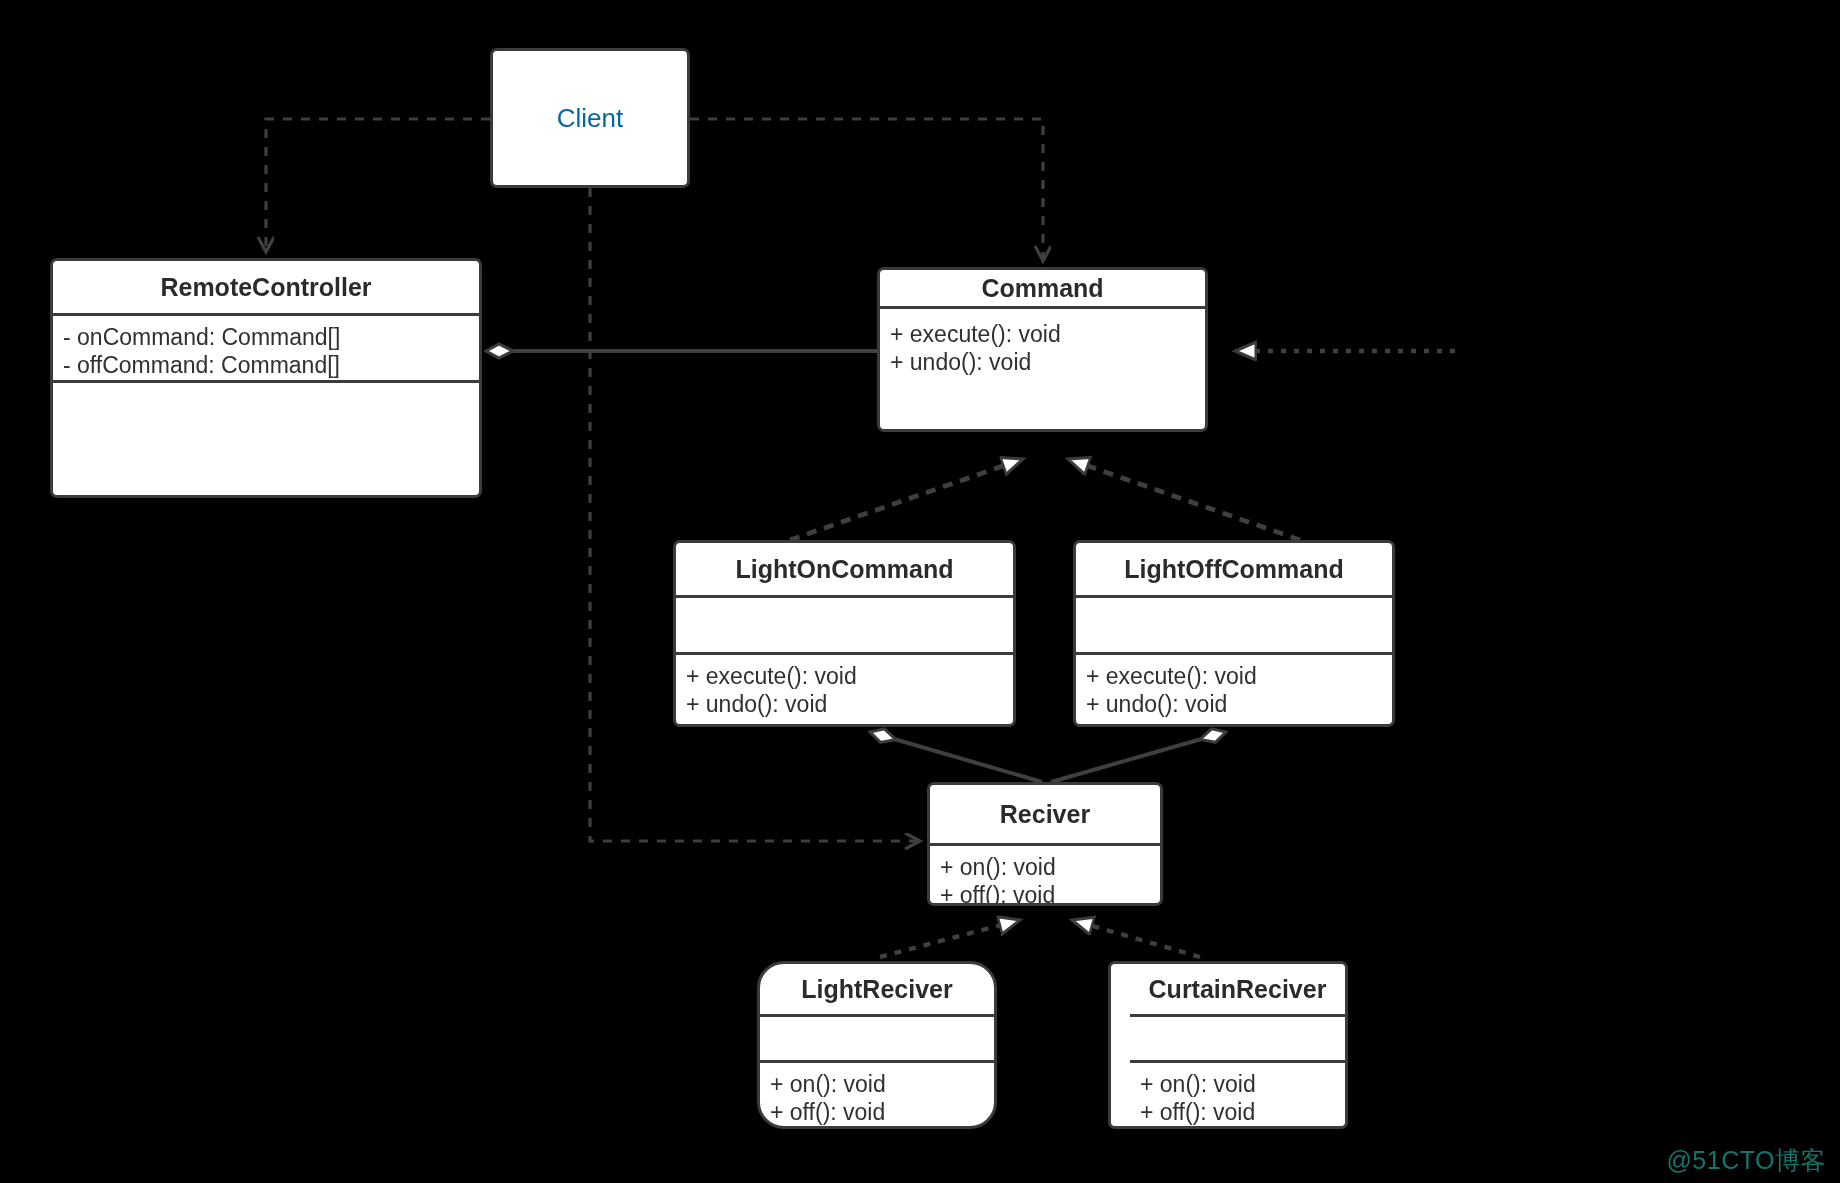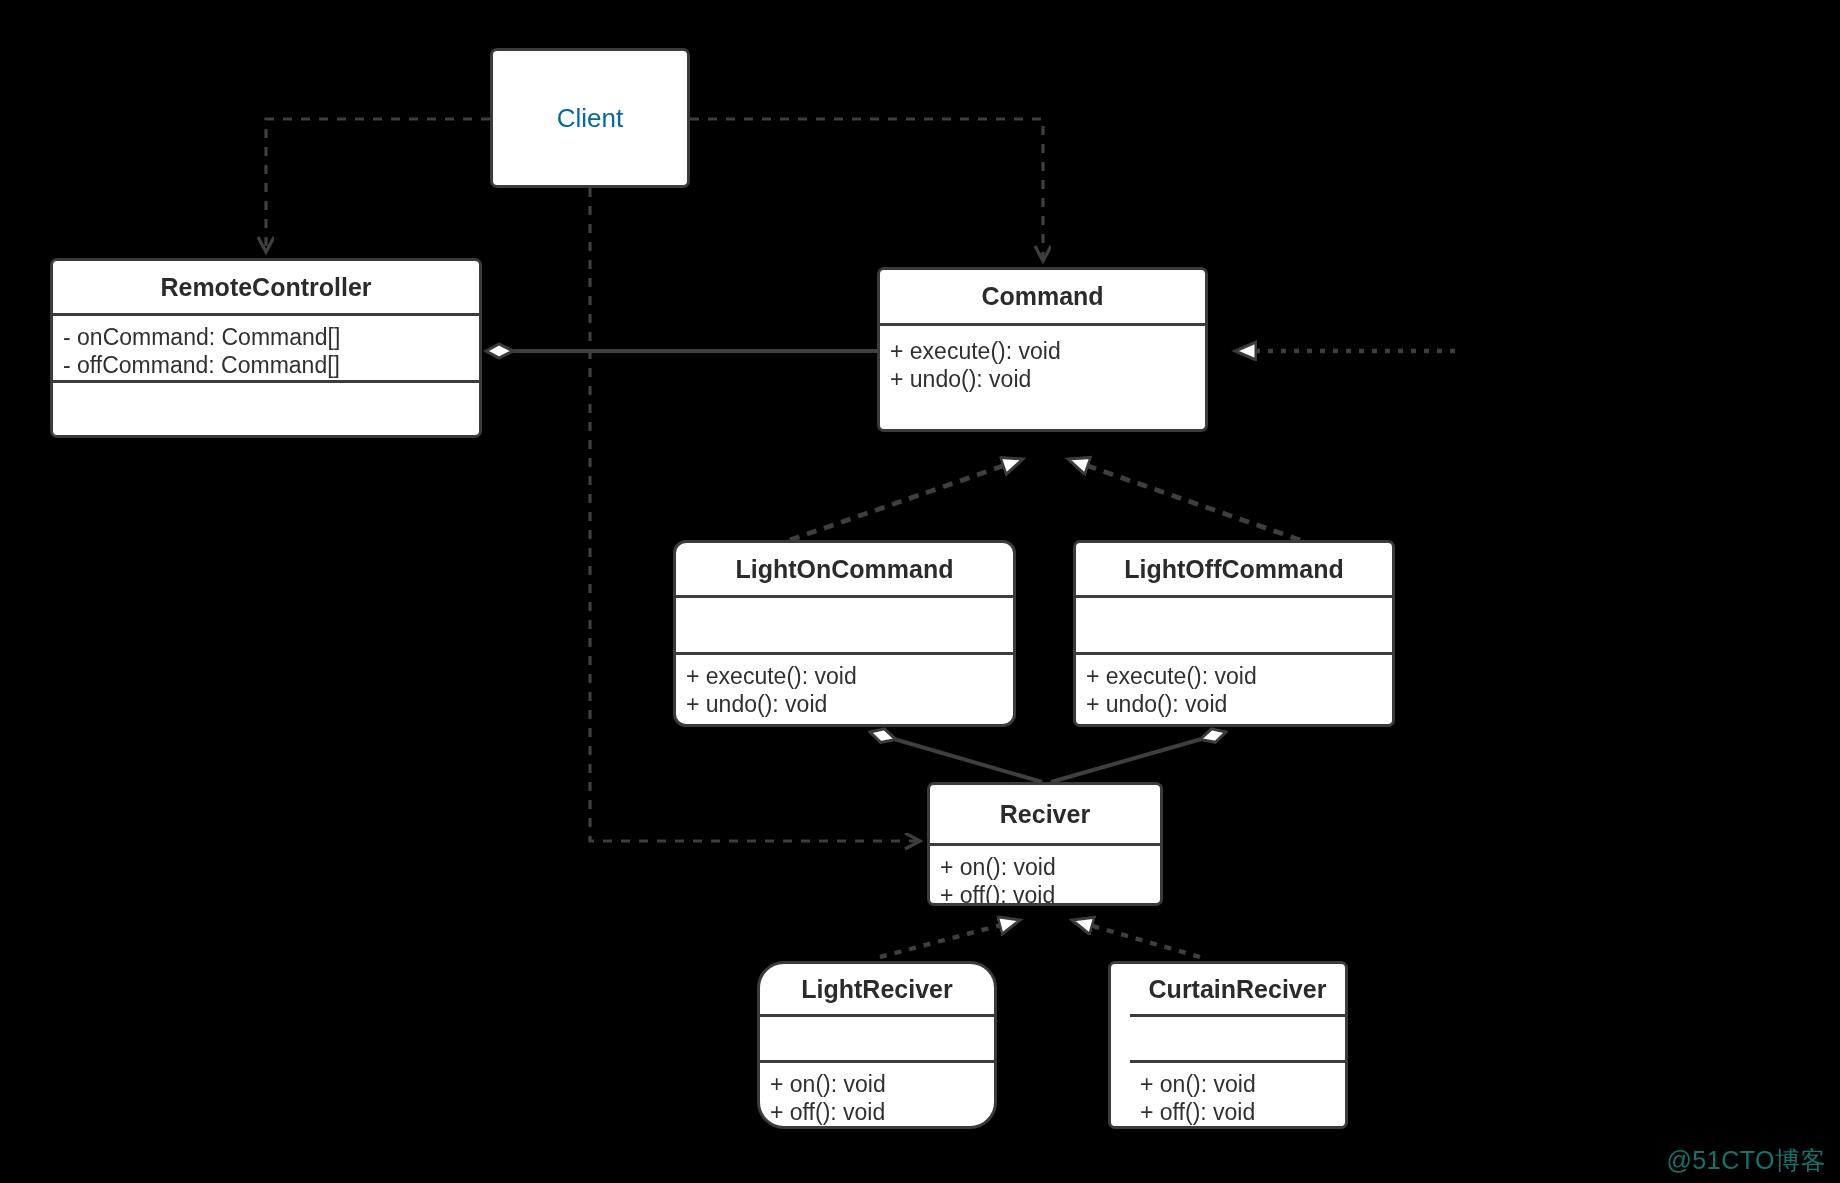--- a/index.html
+++ b/index.html
@@ -139,35 +139,35 @@
 
     <g>
       <path d="M1200,957 L1072,920" fill="none" stroke="#3f3f3f" stroke-width="4.4" stroke-dasharray="7,8" marker-end="url(#hollowTri)"></path>
     </g>
   </svg>
 
   <div class="plain-box" style="left:490px; top:48px; width:200px; height:140px;">
     <span>Client</span>
   </div>
 
-  <div class="uml-class" style="left:50px; top:258px; width:432px; height:180px;">
+  <div class="uml-class" style="left:50px; top:258px; width:432px; height:240px;">
     <div class="uml-title" style="height:52px;">RemoteController</div>
     <div class="uml-compartment" style="height:67px;">- onCommand: Command[]
 - offCommand: Command[]</div>
     <div class="uml-compartment empty" style="height:64px;"></div>
   </div>
 
   <div class="uml-class" style="left:877px; top:267px; width:331px; height:165px;">
-    <div class="uml-title" style="height:53px;">Command</div>
+    <div class="uml-title" style="height:36px;">Command</div>
     <div class="uml-compartment" style="height:109px; padding-top:11px;">+ execute(): void
 + undo(): void</div>
   </div>
 
 
-  <div class="uml-class" style="left:673px; top:540px; width:343px; height:187px;border-radius:13px;">
+  <div class="uml-class" style="left:673px; top:540px; width:343px; height:187px;">
     <div class="uml-title" style="height:52px;">LightOnCommand</div>
     <div class="uml-compartment empty" style="height:57px;"></div>
     <div class="uml-compartment" style="height:72px;">+ execute(): void
 + undo(): void</div>
   </div>
 
   <div class="uml-class" style="left:1073px; top:540px; width:322px; height:187px;">
     <div class="uml-title" style="height:52px;">LightOffCommand</div>
     <div class="uml-compartment empty" style="height:57px;"></div>
     <div class="uml-compartment" style="height:72px;">+ execute(): void

